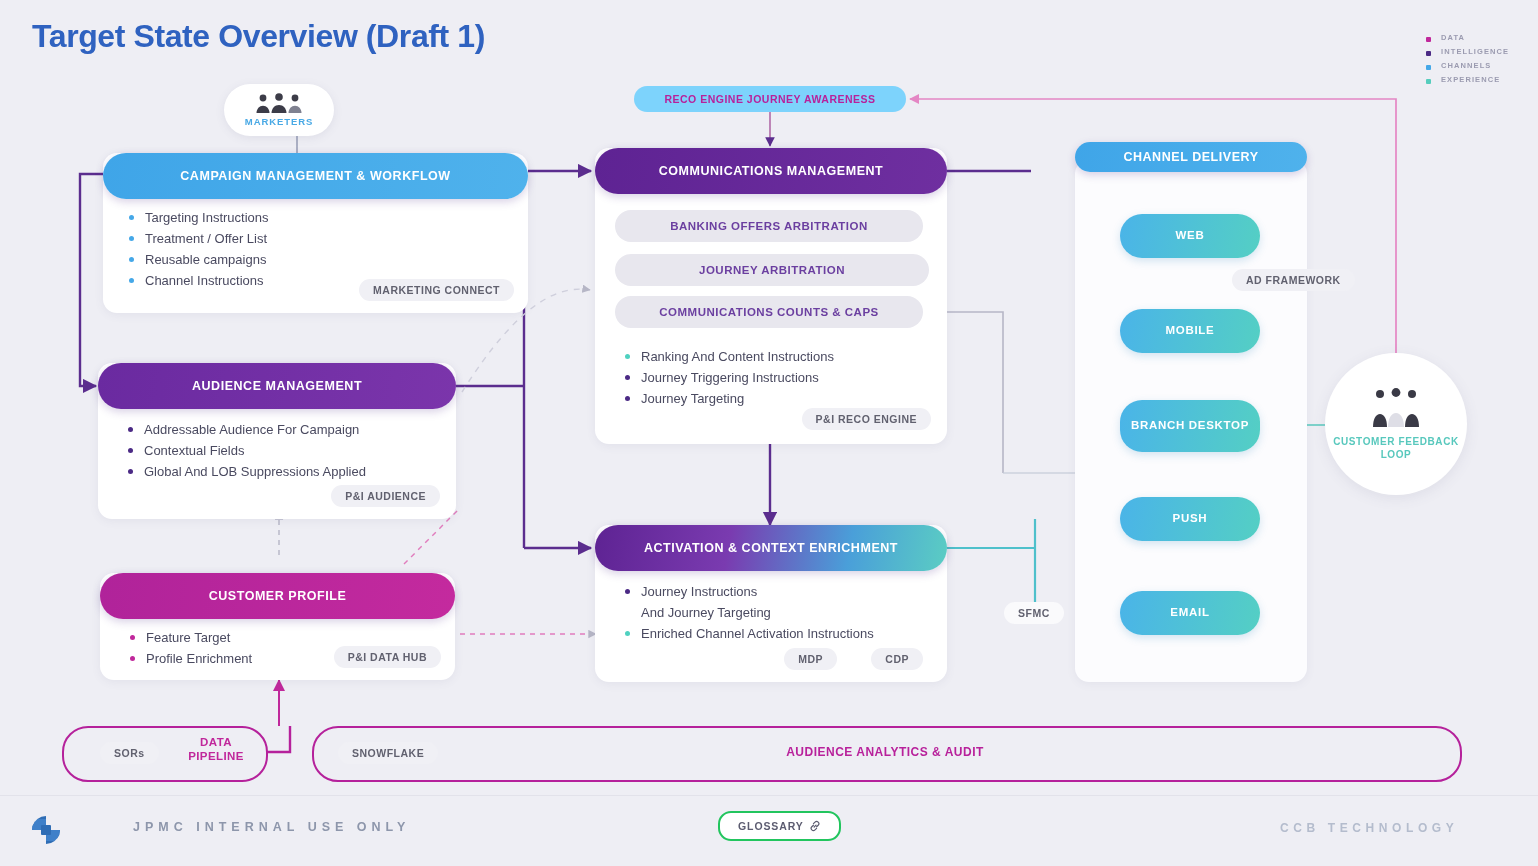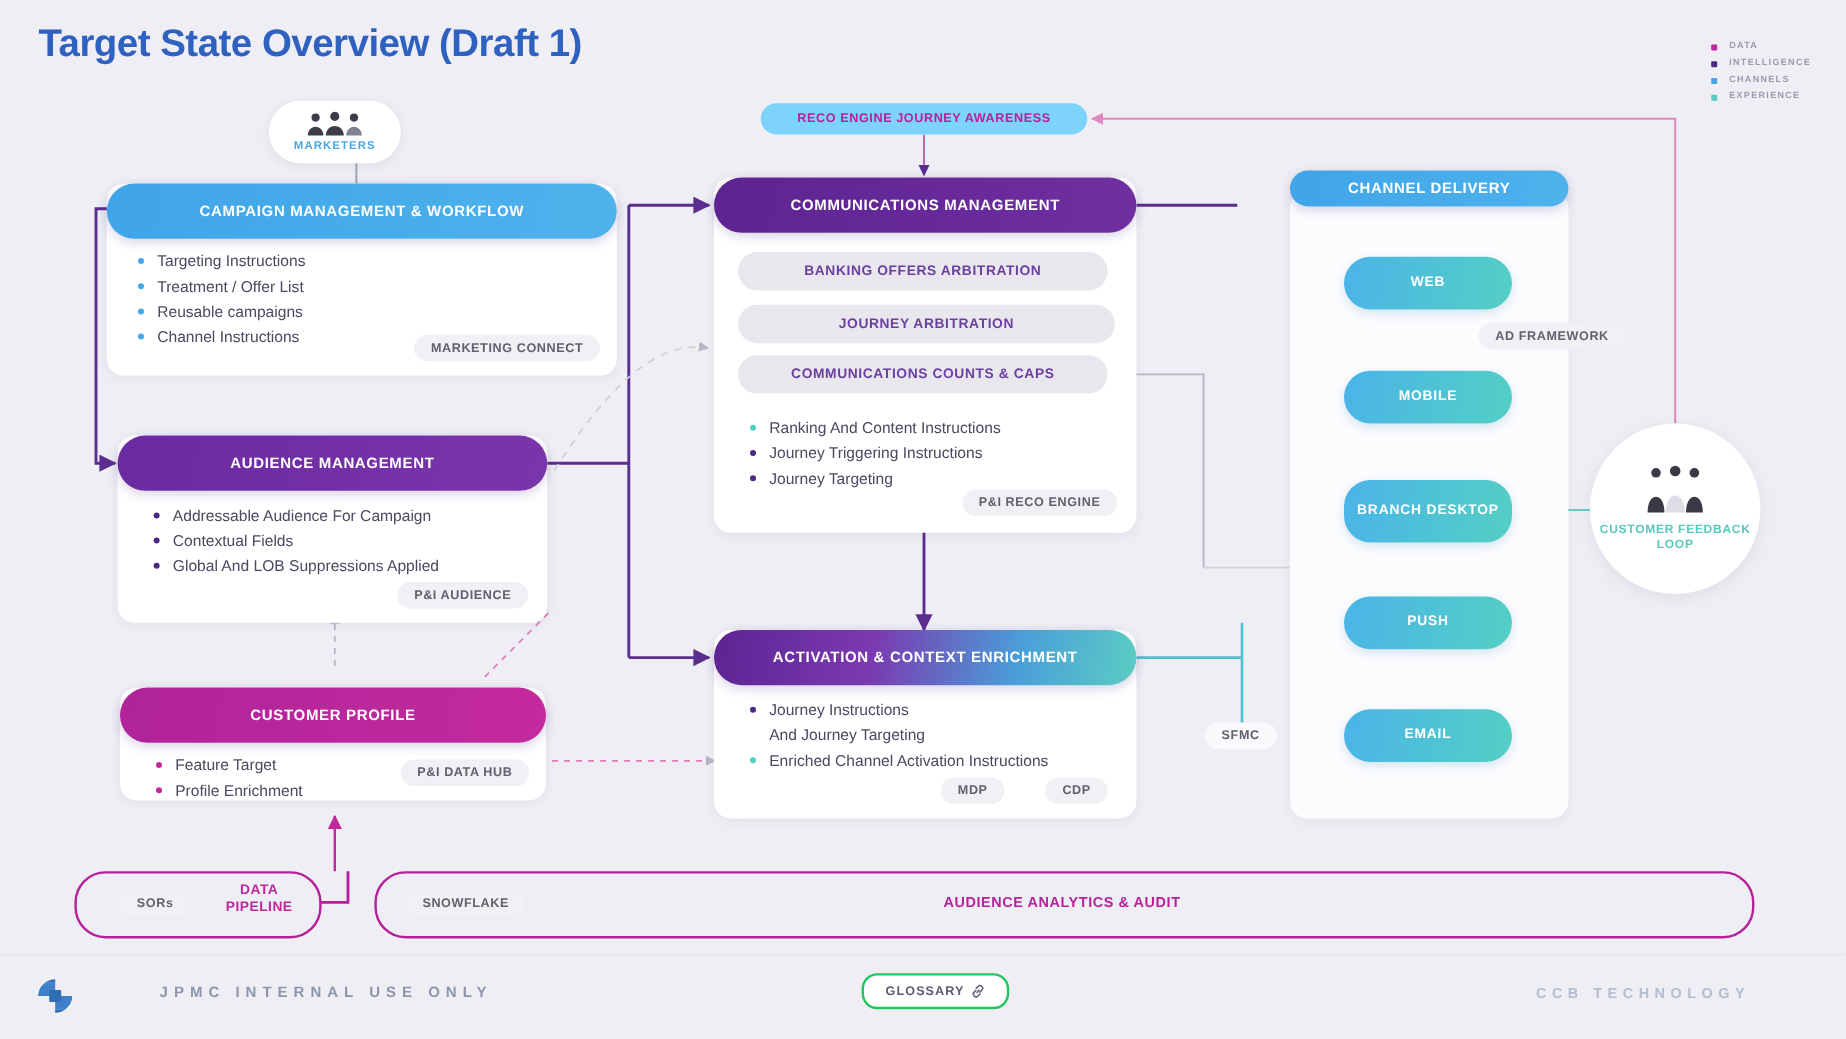--- a/index.html
+++ b/index.html
@@ -261,42 +261,42 @@
           <path d="M18.5 20c0-4.6 3.3-8.1 7.5-8.1s7.5 3.5 7.5 8.1z"></path>
         <circle cx="42" cy="5" r="3.4"></circle>
           <path d="M35.5 20c0-4.2 2.9-7.3 6.5-7.3s6.5 3.1 6.5 7.3z" fill="#7f8190"></path>
       </g>
     </svg>
     <div class="lbl">MARKETERS</div>
   </div>
 
   <div class="abs" id="recopill">RECO ENGINE JOURNEY AWARENESS</div>
 
-  <div class="abs card" style="left:89px;top:153px;width:425px;height:160px;">
+  <div class="abs card" style="left:103px;top:153px;width:425px;height:160px;">
     <div class="pillhead" style="background:linear-gradient(100deg,#3fa5e8 0%,#4fb2ec 100%);">CAMPAIGN MANAGEMENT &amp; WORKFLOW</div>
     <ul class="bul" style="position:absolute;left:22px;top:56px;right:14px;">
       <li class="b-blue">Targeting Instructions</li>
       <li class="b-blue">Treatment / Offer List</li>
       <li class="b-blue">Reusable campaigns</li>
       <li class="b-blue">Channel Instructions</li>
     </ul>
     <div class="tag" style="right:14px;bottom:12px;">MARKETING CONNECT</div>
   </div>
 
   <div class="abs card" style="left:98px;top:363px;width:358px;height:156px;">
     <div class="pillhead" style="background:linear-gradient(100deg,#6a2aa0 0%,#7b35ab 100%);">AUDIENCE MANAGEMENT</div>
     <ul class="bul" style="position:absolute;left:26px;top:58px;right:14px;">
       <li class="b-purple">Addressable Audience For Campaign</li>
       <li class="b-purple">Contextual Fields</li>
       <li class="b-purple">Global And LOB Suppressions Applied</li>
     </ul>
     <div class="tag" style="right:16px;bottom:12px;">P&amp;I AUDIENCE</div>
   </div>
 
-  <div class="abs card" style="left:100px;top:573px;width:355px;height:94px;">
+  <div class="abs card" style="left:100px;top:573px;width:355px;height:107px;">
     <div class="pillhead" style="background:linear-gradient(100deg,#b0239a 0%,#c42a9e 100%);">CUSTOMER PROFILE</div>
     <ul class="bul" style="position:absolute;left:26px;top:56px;right:14px;">
       <li class="b-pink">Feature Target</li>
       <li class="b-pink">Profile Enrichment</li>
     </ul>
     <div class="tag" style="right:14px;bottom:12px;">P&amp;I DATA HUB</div>
   </div>
 
   <div class="abs card" style="left:595px;top:148px;width:352px;height:296px;">
     <div class="pillhead" style="background:linear-gradient(100deg,#5e2393 0%,#6f2fa0 100%);">COMMUNICATIONS MANAGEMENT</div>

